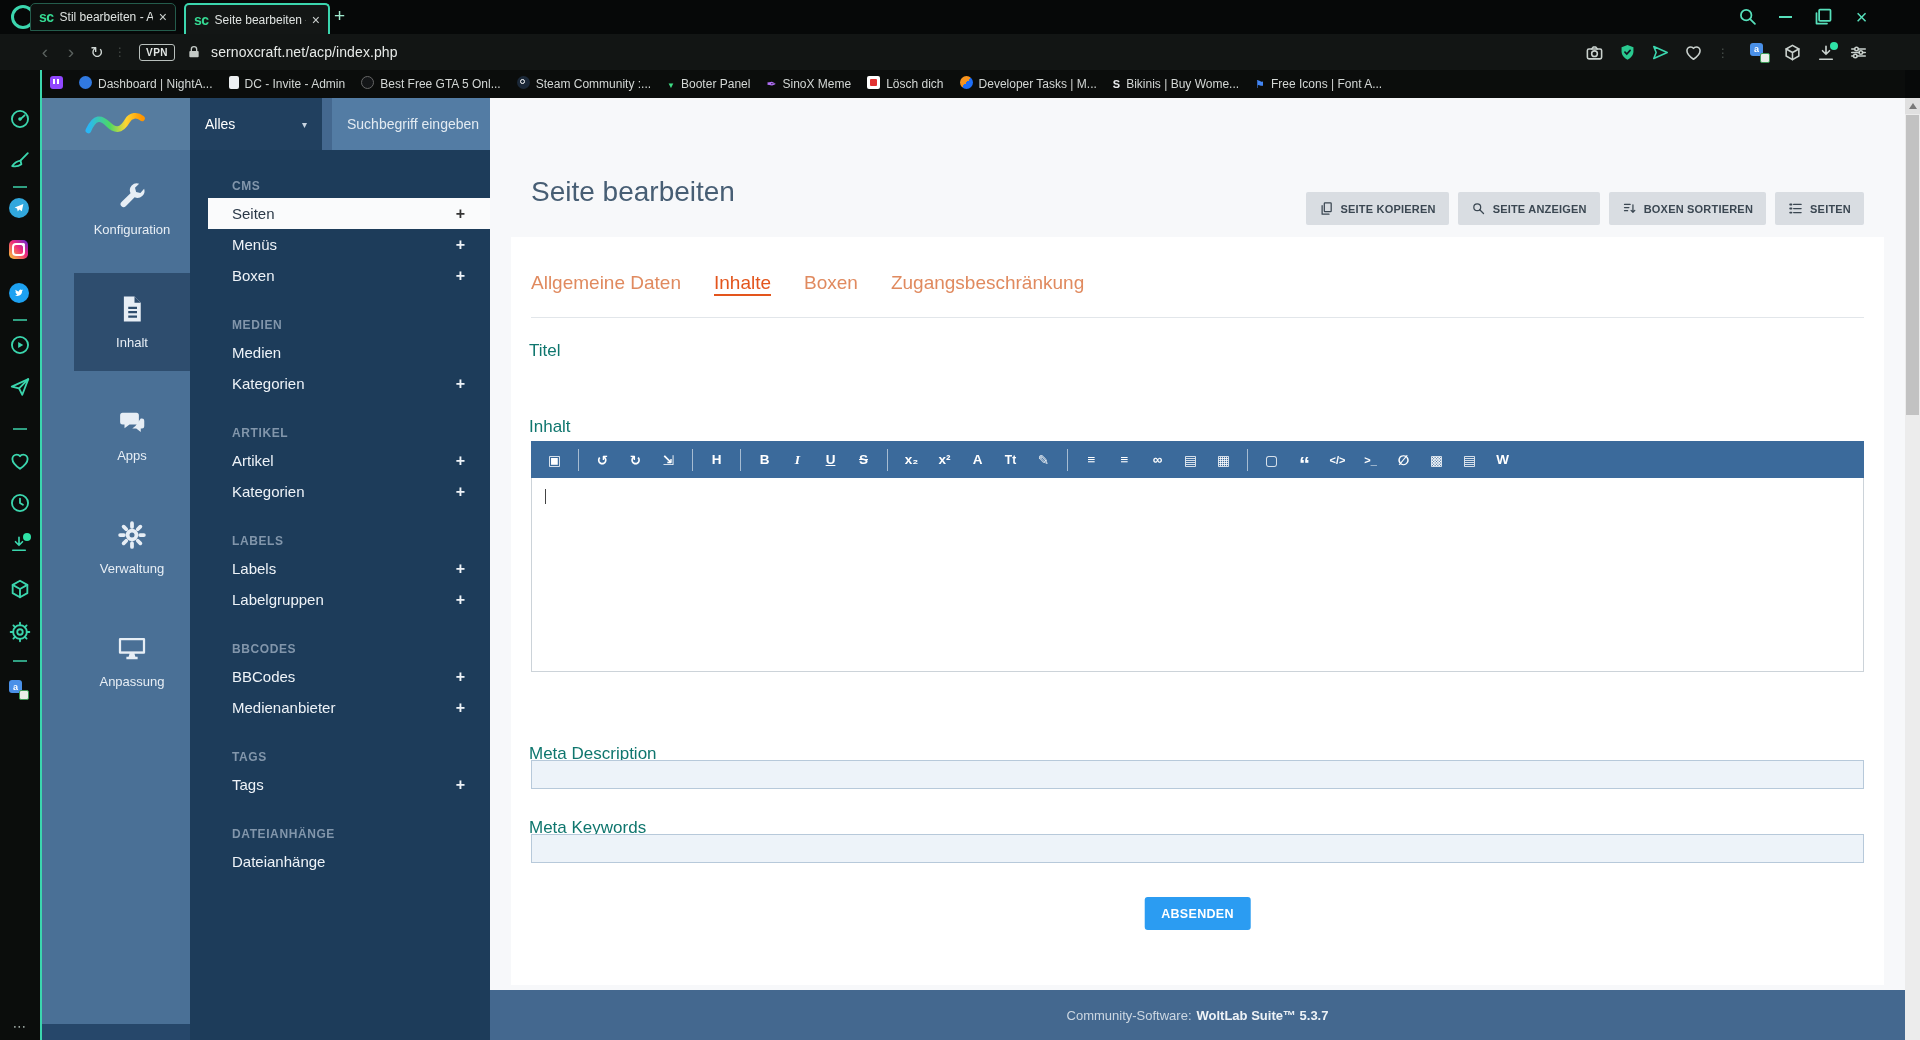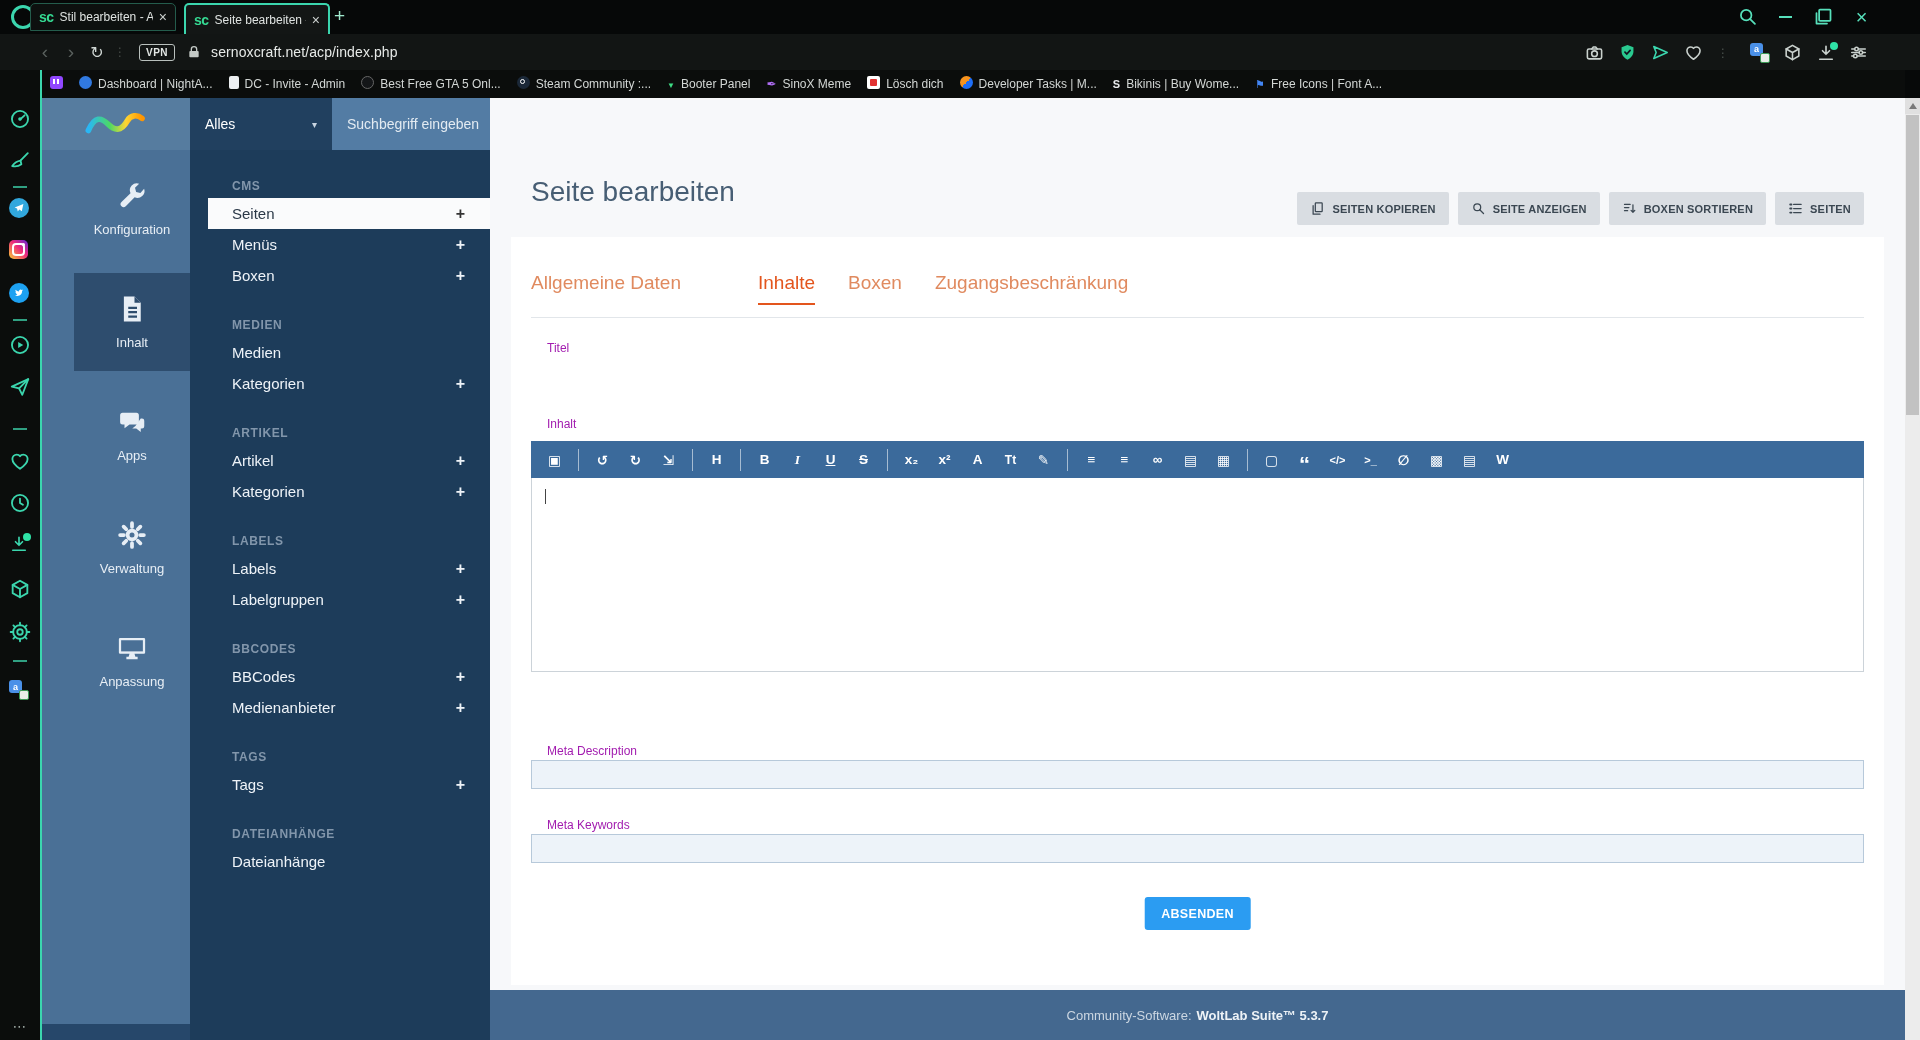--- a/index.html
+++ b/index.html
@@ -65,21 +65,21 @@
   .acp-items { padding-top:10px;padding-left:32px; }
   .acp-item { --ibg:var(--acp-sidebar,#4a7096); height:98px; margin-bottom:15px; display:flex; flex-direction:column;
     align-items:center; justify-content:center; gap:11px; color:#e7eef5; font-size:13px; }
   .acp-item.active { --ibg:var(--acp-sidebar-active,#2e4d6e); background:var(--acp-sidebar-active,#2e4d6e); }
   .acp-item .aicon { width:32px; height:30px; }
   .acp-item .aicon svg { width:100%; height:100%; }
   .side-bottom { position:absolute; left:0; right:0; bottom:0; height:16px; background:#26476a; }
 
   
   .acp-header { position:absolute; left:190px; top:98px; right:15px; height:52px; background:var(--acp-header,#44688f); }
-  .alles { position:absolute; left:0; top:0; width:142px; height:52px; background:#21405f; color:#fff;
+  .alles { position:absolute; left:0; top:0; width:132px; height:52px; background:#21405f; color:#fff;
     font-size:14px; display:flex; align-items:center; padding:0 15px; }
   .alles .caret { margin-left:auto; font-size:10px; color:#c8d4e0; }
   .hsearch { position:absolute; left:142px; top:0; width:300px; height:52px; background:#537ca4; }
   .hsearch input { width:100%; height:100%; border:none; outline:none; background:transparent;
     color:#f0f4f8; font-size:14px; padding:0 15px; font-family:inherit; }
   .hsearch input::placeholder { color:#e3ebf2; opacity:1; }
   .hdr-right { position:absolute; right:30px; top:0; height:52px; display:flex; align-items:center; gap:32px; }
   .avatar { width:36px; height:36px; border-radius:50%; background:var(--avatar-red,#d53f36); color:#fff;
     font-weight:bold; font-size:13px; display:flex; align-items:center; justify-content:center; }
   .home-ic { width:26px; height:24px; color:#fff; }
@@ -98,24 +98,24 @@
   
   .main { position:absolute; left:490px; top:98px; right:15px; bottom:0; background:#f7f8fa; }
   .card { position:absolute; left:21px; right:21px; top:139px; bottom:55px; background:#fff; }
   .ptitle { position:absolute; left:41px; top:78px; font-size:28px; font-weight:300; color:#475e74; }
   .actions { position:absolute; right:41px; top:94px; display:flex; gap:9px; }
   .abtn { height:33px; background:#d9dde2; border:none; color:#3b4752; font-size:11px; font-weight:bold;
     display:flex; align-items:center; gap:7px; padding:0 13px; border-radius:2px; letter-spacing:.2px; font-family:inherit; }
   .abtn .icon { width:15px; height:15px; color:#3b4752; }
 
   .ptabs { position:absolute; left:41px; top:174px; display:flex; gap:33px; font-size:19px; color:var(--tab-orange,#e08a5f); }
-  .ptab.active { color:var(--link-orange,#e3551d); padding-bottom:9px; border-bottom:2px solid var(--link-orange,#e3551d);margin-left:44px; }
+  .ptab.active { color:var(--link-orange,#e3551d); border-bottom:2px solid var(--link-orange,#e3551d); }
   .tabs-divider { position:absolute; left:41px; right:41px; top:219px; height:1px; background:#e2e6ea; }
 
-  .f-label { position:absolute; left:57px; font-size:12px; color:#a21caf; }
+  .f-label { position:absolute; left:39px; font-size:17px; color:#0f766e; }
   .f-input { position:absolute; left:41px; right:41px; height:31px; background:#edf3f9; border:1px solid #b7c9da;
     font-size:13.5px; color:#333; padding:0 9px; font-family:inherit; outline:none; }
 
   .editor { position:absolute; left:41px; right:41px; top:343px; }
   .etoolbar { height:37px; background:var(--editor-toolbar-blue,#3b6a9b); display:flex; align-items:center; padding:0 7px; }
   .ebtn { min-width:33px; height:26px; border:none; background:transparent; color:#fff; font-size:13.5px; font-weight:600;
     display:flex; align-items:center; justify-content:center; font-family:inherit; }
   .esep { width:1px; height:22px; background:rgba(255,255,255,.55); margin:0 7px; }
   .ebtn[data-name="italic-icon"] { font-style:italic; font-family:"Liberation Serif","DejaVu Serif",serif; }
   .ebtn[data-name="underline-icon"] { text-decoration:underline; }
@@ -546,21 +546,21 @@
     <div class="card" data-name="content-card"></div>
     <h1 class="ptitle" data-name="page-title">Seite bearbeiten</h1>
     <div class="actions" data-name="page-actions" id="actions">
         <button class="abtn" data-name="action-button-seite-kopieren">
           <span class="icon" data-name="copy-icon">
             <svg viewBox="0 0 24 24" fill="none" stroke="currentColor" stroke-width="2" stroke-linecap="round" stroke-linejoin="round">
               <rect x="8.5" y="3" width="11" height="14" rx="1"></rect>
               <path d="M5 7.5V21h11"></path>
             </svg>
           </span>
-          <span data-name="action-button-label">SEITEN KOPIEREN</span>
+          <span data-name="action-button-label">SEITE KOPIEREN</span>
         </button>
         <button class="abtn" data-name="action-button-seite-anzeigen">
           <span class="icon" data-name="magnifier-icon">
             <svg viewBox="0 0 24 24" fill="none" stroke="currentColor" stroke-width="2" stroke-linecap="round" stroke-linejoin="round">
               <circle cx="10" cy="10" r="5.5"></circle>
               <path d="M14 14l6 6"></path>
             </svg>
           </span>
           <span data-name="action-button-label">SEITE ANZEIGEN</span>
         </button>

